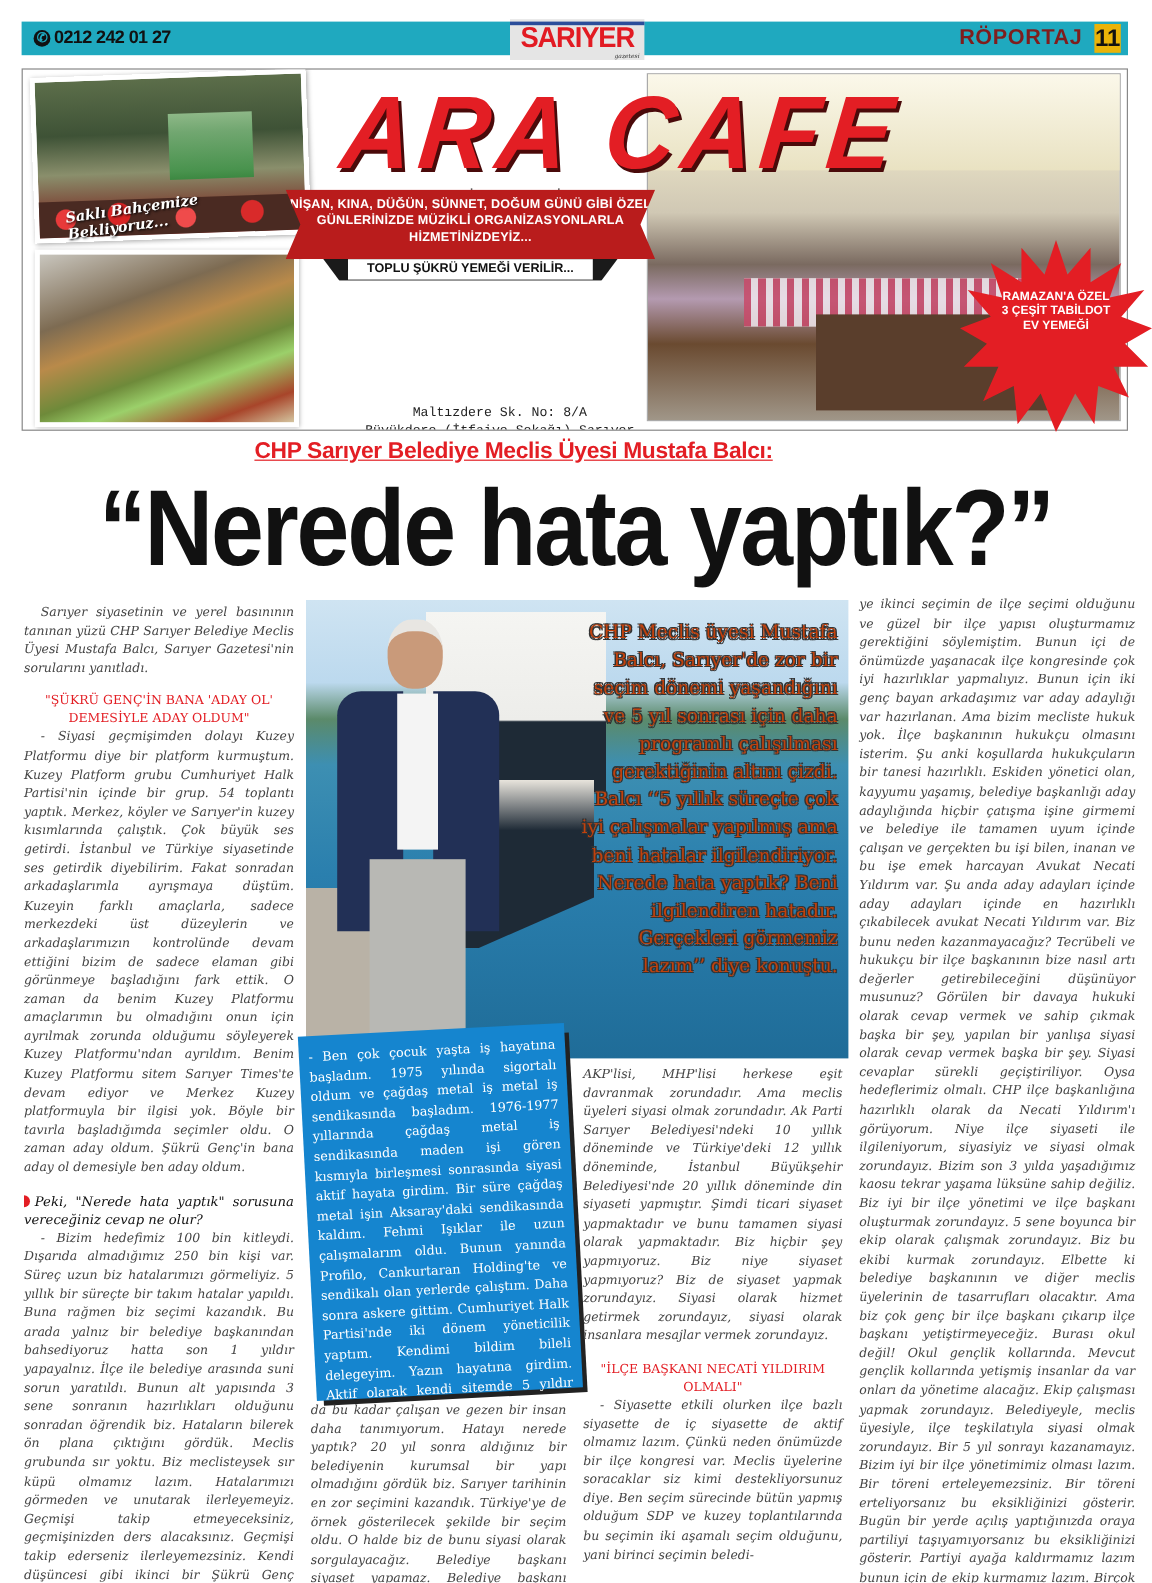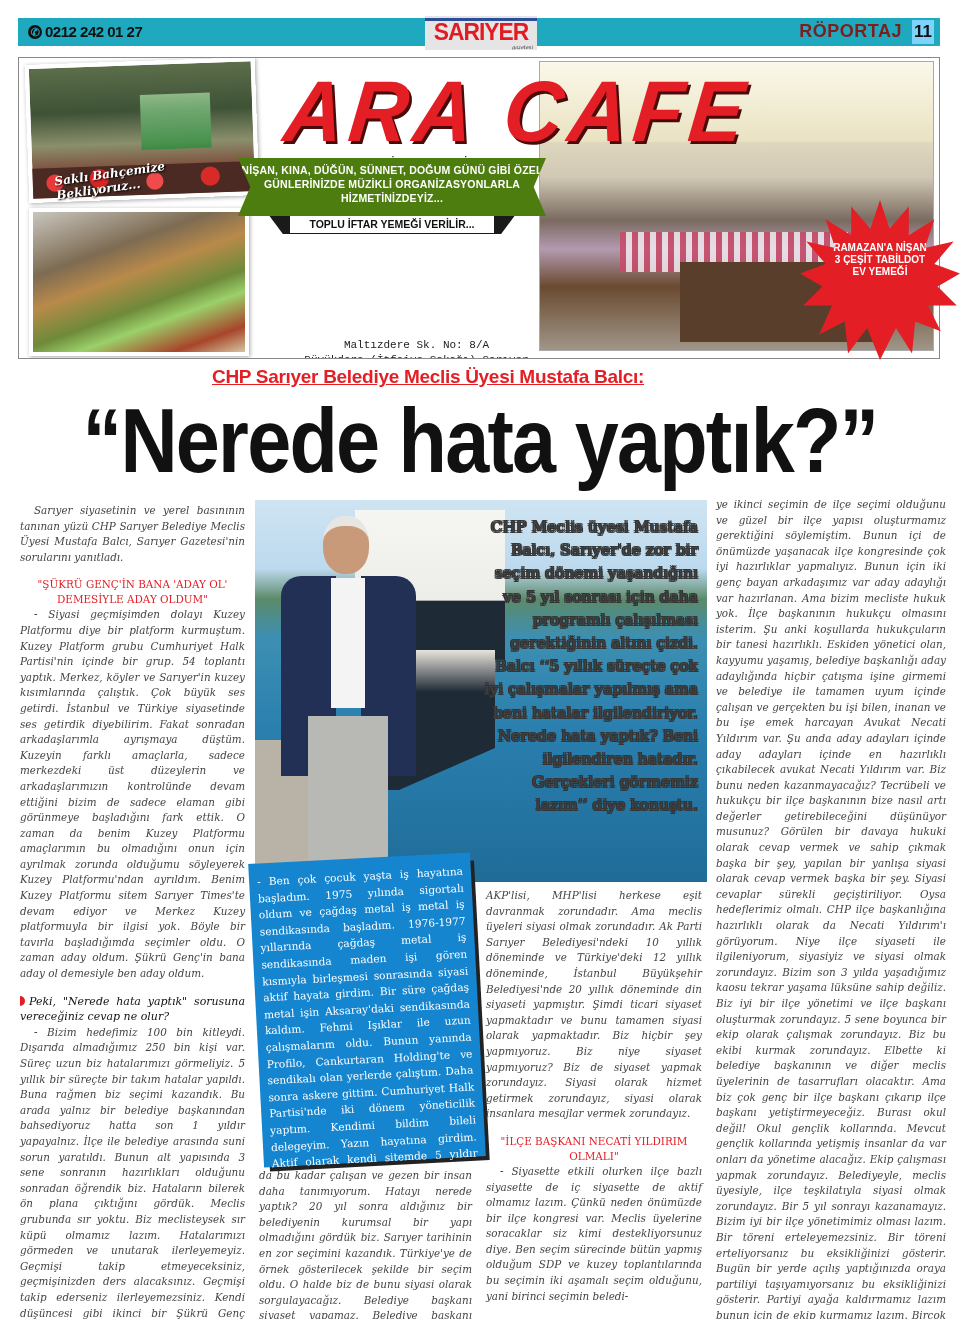--- a/index.html
+++ b/index.html
@@ -8,21 +8,21 @@
 
   
   .topbar { position: absolute; left: 18px; top: 18px; width: 922px; height: 28px; background: #1fa9bf; }
   .topbar .phone { position: absolute; left: 10px; top: 5px; font-family: "Liberation Sans", sans-serif; font-size: 15px; color: #111; font-weight: bold; letter-spacing: -0.5px; display: flex; align-items: center; gap: 3px; }
   .topbar .phone .ph-icon { display:inline-block; width: 14px; height: 14px; border-radius: 50%; background:#111; color:#1fa9bf; font-size: 11px; line-height: 14px; text-align:center; }
   .logo { position: absolute; left: 425px; top: 16px; width: 112px; height: 34px; background: #e5e5e5; }
   .logo .bluebar { position:absolute; left:0; top:2px; width:112px; height:3px; background:#2b4d9a; }
   .logo .name { position: absolute; left: 0; top: 4px; width: 112px; text-align: center; font-family: "Liberation Sans", sans-serif; font-weight: bold; font-size: 24px; color: #e21b23; letter-spacing: -1px; line-height: 24px; transform: scaleX(0.95); }
   .logo .sub { position: absolute; right: 4px; top: 28px; font-family: "DejaVu Serif", serif; font-style: italic; font-size: 5px; color: #333; }
   .topbar .section { position: absolute; right: 38px; top: 3px; font-family: "Liberation Sans", sans-serif; font-weight: bold; font-size: 18px; color: #7f1d1d; letter-spacing: 0.5px; }
-  .topbar .pagenum { position: absolute; right: 6px; top: 2px; width: 22px; height: 24px; background: #7dd3fc; font-family: "Liberation Sans", sans-serif; font-weight: bold; font-size: 17px; color: #111; text-align: center; line-height: 24px; }
+  .topbar .pagenum { position: absolute; right: 6px; top: 2px; width: 22px; height: 24px; background: #eab308; font-family: "Liberation Sans", sans-serif; font-weight: bold; font-size: 20px; color: #111; text-align: center; line-height: 24px; }
 
   
   .ad { position: absolute; left: 18px; top: 57px; width: 922px; height: 302px; border: 1px solid #888; background: #fff; overflow: hidden; }
   .ad .photo-garden { position: absolute; left: 8px; top: 3px; width: 230px; height: 138px; transform: rotate(-2deg); border: 4px solid #fff; box-shadow: 1px 1px 4px rgba(0,0,0,0.35);
     background: linear-gradient(180deg, #5c6e4a 0%, #3e5236 35%, #8a8f6c 60%, #7a3a2e 85%, #c22a2a 100%); }
   .ad .photo-garden .tent { position:absolute; left: 110px; top: 30px; width: 70px; height: 55px; background: linear-gradient(180deg, #9fcf9a, #2a8b3a); opacity: 0.8; }
   .ad .photo-garden .flowers { position:absolute; left:0; bottom:0; width:100%; height:30px; background: radial-gradient(circle at 10% 50%, #e83a3a 8px, transparent 9px), radial-gradient(circle at 30% 40%, #d92424 9px, transparent 10px), radial-gradient(circle at 55% 55%, #ef4b4b 8px, transparent 9px), radial-gradient(circle at 80% 45%, #d92a2a 9px, transparent 10px), #4a2a22; }
   .ad .photo-garden .caption { position: absolute; left: 22px; bottom: 6px; font-family: "DejaVu Serif", serif; font-style: italic; font-weight: bold; font-size: 12px; color: #fff; text-shadow: 1px 1px 2px #000; transform: rotate(-6deg); }
   .ad .photo-food { position: absolute; left: 10px; top: 150px; width: 220px; height: 148px; border: 4px solid #fff; box-shadow: 1px 1px 4px rgba(0,0,0,0.35);
     background: linear-gradient(160deg, #c9c6be 0%, #7d6b52 30%, #b98a4a 45%, #6e8a3a 62%, #9bd06a 72%, #a8452a 88%, #d4c5a0 100%); }
@@ -31,21 +31,21 @@
   .ad .photo-cafe .awning { position:absolute; left:0; top:0; width:100%; height:80px; background: linear-gradient(180deg,#fbf8ea,#e9e2c2); }
   .ad .photo-cafe .tables { position:absolute; left:80px; top:170px; width:240px; height:40px;
     background: repeating-linear-gradient(90deg, #c94a6a 0 6px, #f0e8ee 6px 12px), #fff; opacity:0.85; }
   .ad .photo-cafe .bench { position:absolute; left:140px; top:200px; width:200px; height:80px; background:#5a3e2c; }
   .ad .title { position: absolute; left: 255px; top: 10px; width: 440px; font-family: "Liberation Sans", sans-serif; font-weight: bold; font-style: italic; font-size: 86px; line-height: 86px; color: #e31e24; letter-spacing: 6px; text-shadow: 3px 3px 0 #4a0a0a; transform: skewX(-6deg) scaleX(0.95); white-space: nowrap; }
   .ad .info { position: absolute; left: 255px; top: 98px; width: 285px; text-align: center; font-family: "Liberation Sans", sans-serif; color: #222; }
   .ad .info .line1, .ad .info .line2 { font-size: 14px; line-height: 17px; }
   .ad .info .tel { font-size: 14px; line-height: 18px; }
   .ad .info .tel .pre { font-size: 10px; }
   .ad .info .tel .num { font-weight: bold; font-size: 16px; }
-  .ribbon { position: absolute; left: 238px; top: 158px; width: 308px; height: 58px; background: #4d7c0f; color: #fff; font-family: "Liberation Sans", sans-serif; font-weight: bold; font-size: 10.5px; line-height: 14px; text-align: center; padding-top: 5px; letter-spacing: 0.2px;
+  .ribbon { position: absolute; left: 238px; top: 158px; width: 308px; height: 58px; background: #b91c1c; color: #fff; font-family: "Liberation Sans", sans-serif; font-weight: bold; font-size: 10.5px; line-height: 14px; text-align: center; padding-top: 5px; letter-spacing: 0.2px;
     clip-path: polygon(0 0, 100% 0, 96% 50%, 100% 100%, 0 100%, 4% 50%); }
   .ribbon-tail { position: absolute; left: 268px; top: 214px; width: 248px; height: 20px; background: #1a1a1a; clip-path: polygon(0 0, 100% 0, 94% 100%, 6% 100%); }
   .ribbon-sub { position: absolute; left: 290px; top: 216px; width: 204px; height: 17px; background: #fff; color: #111; font-family: "Liberation Sans", sans-serif; font-weight: bold; font-size: 10.5px; line-height: 17px; text-align: center; }
   .ad .address { position: absolute; left: 255px; top: 252px; width: 285px; text-align: center; font-family: Liberation Mono, monospace; font-size: 11px; line-height: 15px; color: #222; margin-top: 28px; }
   .burst { position: absolute; left: 800px; top: 200px; width: 160px; height: 160px; background: #e31e24;
     clip-path: polygon(50% 0%, 56% 18%, 68% 4%, 68% 22%, 84% 12%, 78% 30%, 96% 26%, 84% 40%, 100% 46%, 86% 54%, 98% 66%, 80% 66%, 88% 82%, 72% 76%, 70% 96%, 60% 80%, 50% 100%, 42% 80%, 30% 96%, 28% 76%, 12% 84%, 20% 66%, 2% 66%, 14% 54%, 0% 46%, 16% 40%, 4% 26%, 22% 30%, 16% 12%, 32% 22%, 32% 4%, 44% 18%); }
   .burst .bt { position: absolute; left: 0; top: 42px; width: 160px; text-align: center; font-family: "Liberation Sans", sans-serif; font-weight: bold; color: #fff; font-size: 10px; line-height: 12px; }
   .burst .price { position: absolute; left: 0; top: 80px; width: 160px; text-align: center; font-family: "Liberation Sans", sans-serif; font-weight: bold; color: #fff; }
   .burst .price .big { font-size: 40px; }
   .burst .price .small { font-size: 18px; }
@@ -71,21 +71,21 @@
     background: linear-gradient(180deg, #cfe4f2 0%, #bcd9ee 18%, #5b8a6a 26%, #3d8fb2 36%, #2a7fae 60%, #1f6c98 100%); }
   .main-photo .boat { position:absolute; left: 100px; top: 10px; width: 150px; height: 150px; background: linear-gradient(180deg, #f5f5f2 0%, #ededea 60%, #1e2a36 61%, #1e2a36 100%); }
   .main-photo .boat2 { position:absolute; left: 120px; top: 150px; width: 120px; height: 140px; background: linear-gradient(180deg, #e8e4dc 0%, #1e2a36 30%, #1e2a36 100%); clip-path: polygon(0 0,100% 0,100% 70%,20% 100%,0 100%); }
   .main-photo .dock { position:absolute; left:0; top: 240px; width: 140px; height: 150px; background: #b9b2a6; clip-path: polygon(0 0, 60% 0, 100% 100%, 0 100%); }
   .main-photo .man { position:absolute; left: 18px; top: 16px; width: 150px; height: 350px; }
   .main-photo .man .head { position:absolute; left: 50px; top: 0; width: 46px; height: 58px; border-radius: 45%; background: #c99a7a; border-top: 10px solid #e8e6e2; }
   .main-photo .man .shirt { position:absolute; left: 58px; top: 62px; width: 34px; height: 130px; background:#f4f4f4; }
   .main-photo .man .jacket-l { position:absolute; left: 8px; top: 60px; width: 55px; height: 200px; background: #223056; border-radius: 20px 0 0 0; }
   .main-photo .man .jacket-r { position:absolute; left: 88px; top: 60px; width: 55px; height: 200px; background: #223056; border-radius: 0 20px 0 0; }
   .main-photo .man .pants { position:absolute; left: 35px; top: 200px; width: 80px; height: 150px; background: #b8b8b4; }
-  .pull-quote { position: absolute; left: 478px; top: 516px; width: 220px; text-align: right; font-family: "DejaVu Serif", serif; font-size: 15.5px; line-height: 23.2px; color: #404040; text-shadow: -1px -1px 0 #333, 1px -1px 0 #333, -1px 1px 0 #333, 1px 1px 0 #333; }
+  .pull-quote { position: absolute; left: 478px; top: 516px; width: 220px; text-align: right; font-family: "DejaVu Serif", serif; font-size: 15.5px; line-height: 23.2px; color: #c2410c; text-shadow: -1px -1px 0 #333, 1px -1px 0 #333, -1px 1px 0 #333, 1px 1px 0 #333; }
 
   
   .bio-shadow { position: absolute; left: 262px; top: 866px; width: 220px; height: 300px; background: #222; transform: rotate(-3deg); }
   .bio { position: absolute; left: 256px; top: 858px; width: 222px; height: 304px; background: #1585cf; transform: rotate(-3deg); padding: 10px 8px 6px 8px; font-family: "DejaVu Serif", serif; color: #fff; font-size: 10.6px; line-height: 16.6px; text-align: justify; }
 </style>
 </head>
 <body>
 
 <div class="topbar">
   <div class="phone">
@@ -123,24 +123,24 @@
     </div>
   </div>
   <div class="address">
     <div>Maltızdere Sk. No: 8/A</div>
     <div>Büyükdere (İtfaiye Sokağı) Sarıyer</div>
     <div>GSM: (0543) 860 39 79</div>
   </div>
 </div>
 <div class="ribbon-tail"></div>
 <div class="ribbon">NİŞAN, KINA, DÜĞÜN, SÜNNET, DOĞUM GÜNÜ GİBİ ÖZEL GÜNLERİNİZDE MÜZİKLİ ORGANİZASYONLARLA HİZMETİNİZDEYİZ...</div>
-<div class="ribbon-sub">TOPLU İFTAR YEMEĞİ VERİLİR...</div>
+<div class="ribbon-sub">TOPLU ŞÜKRÜ YEMEĞİ VERİLİR...</div>
 <div class="burst">
   <div class="bt">
-    <div>RAMAZAN'A NİŞAN</div>
+    <div>RAMAZAN'A ÖZEL</div>
     <div>3 ÇEŞİT TABİLDOT</div>
     <div>EV YEMEĞİ</div>
   </div>
 </div>
 
 <div class="kicker">CHP Sarıyer Belediye Meclis Üyesi Mustafa Balcı:</div>
 <div class="headline">“Nerede hata yaptık?”</div>
 
 <div class="col col1">
   <p>Sarıyer siyasetinin ve yerel basınının tanınan yüzü CHP Sarıyer Belediye Meclis Üyesi Mustafa Balcı, Sarıyer Gazetesi'nin sorularını yanıtladı.</p>

